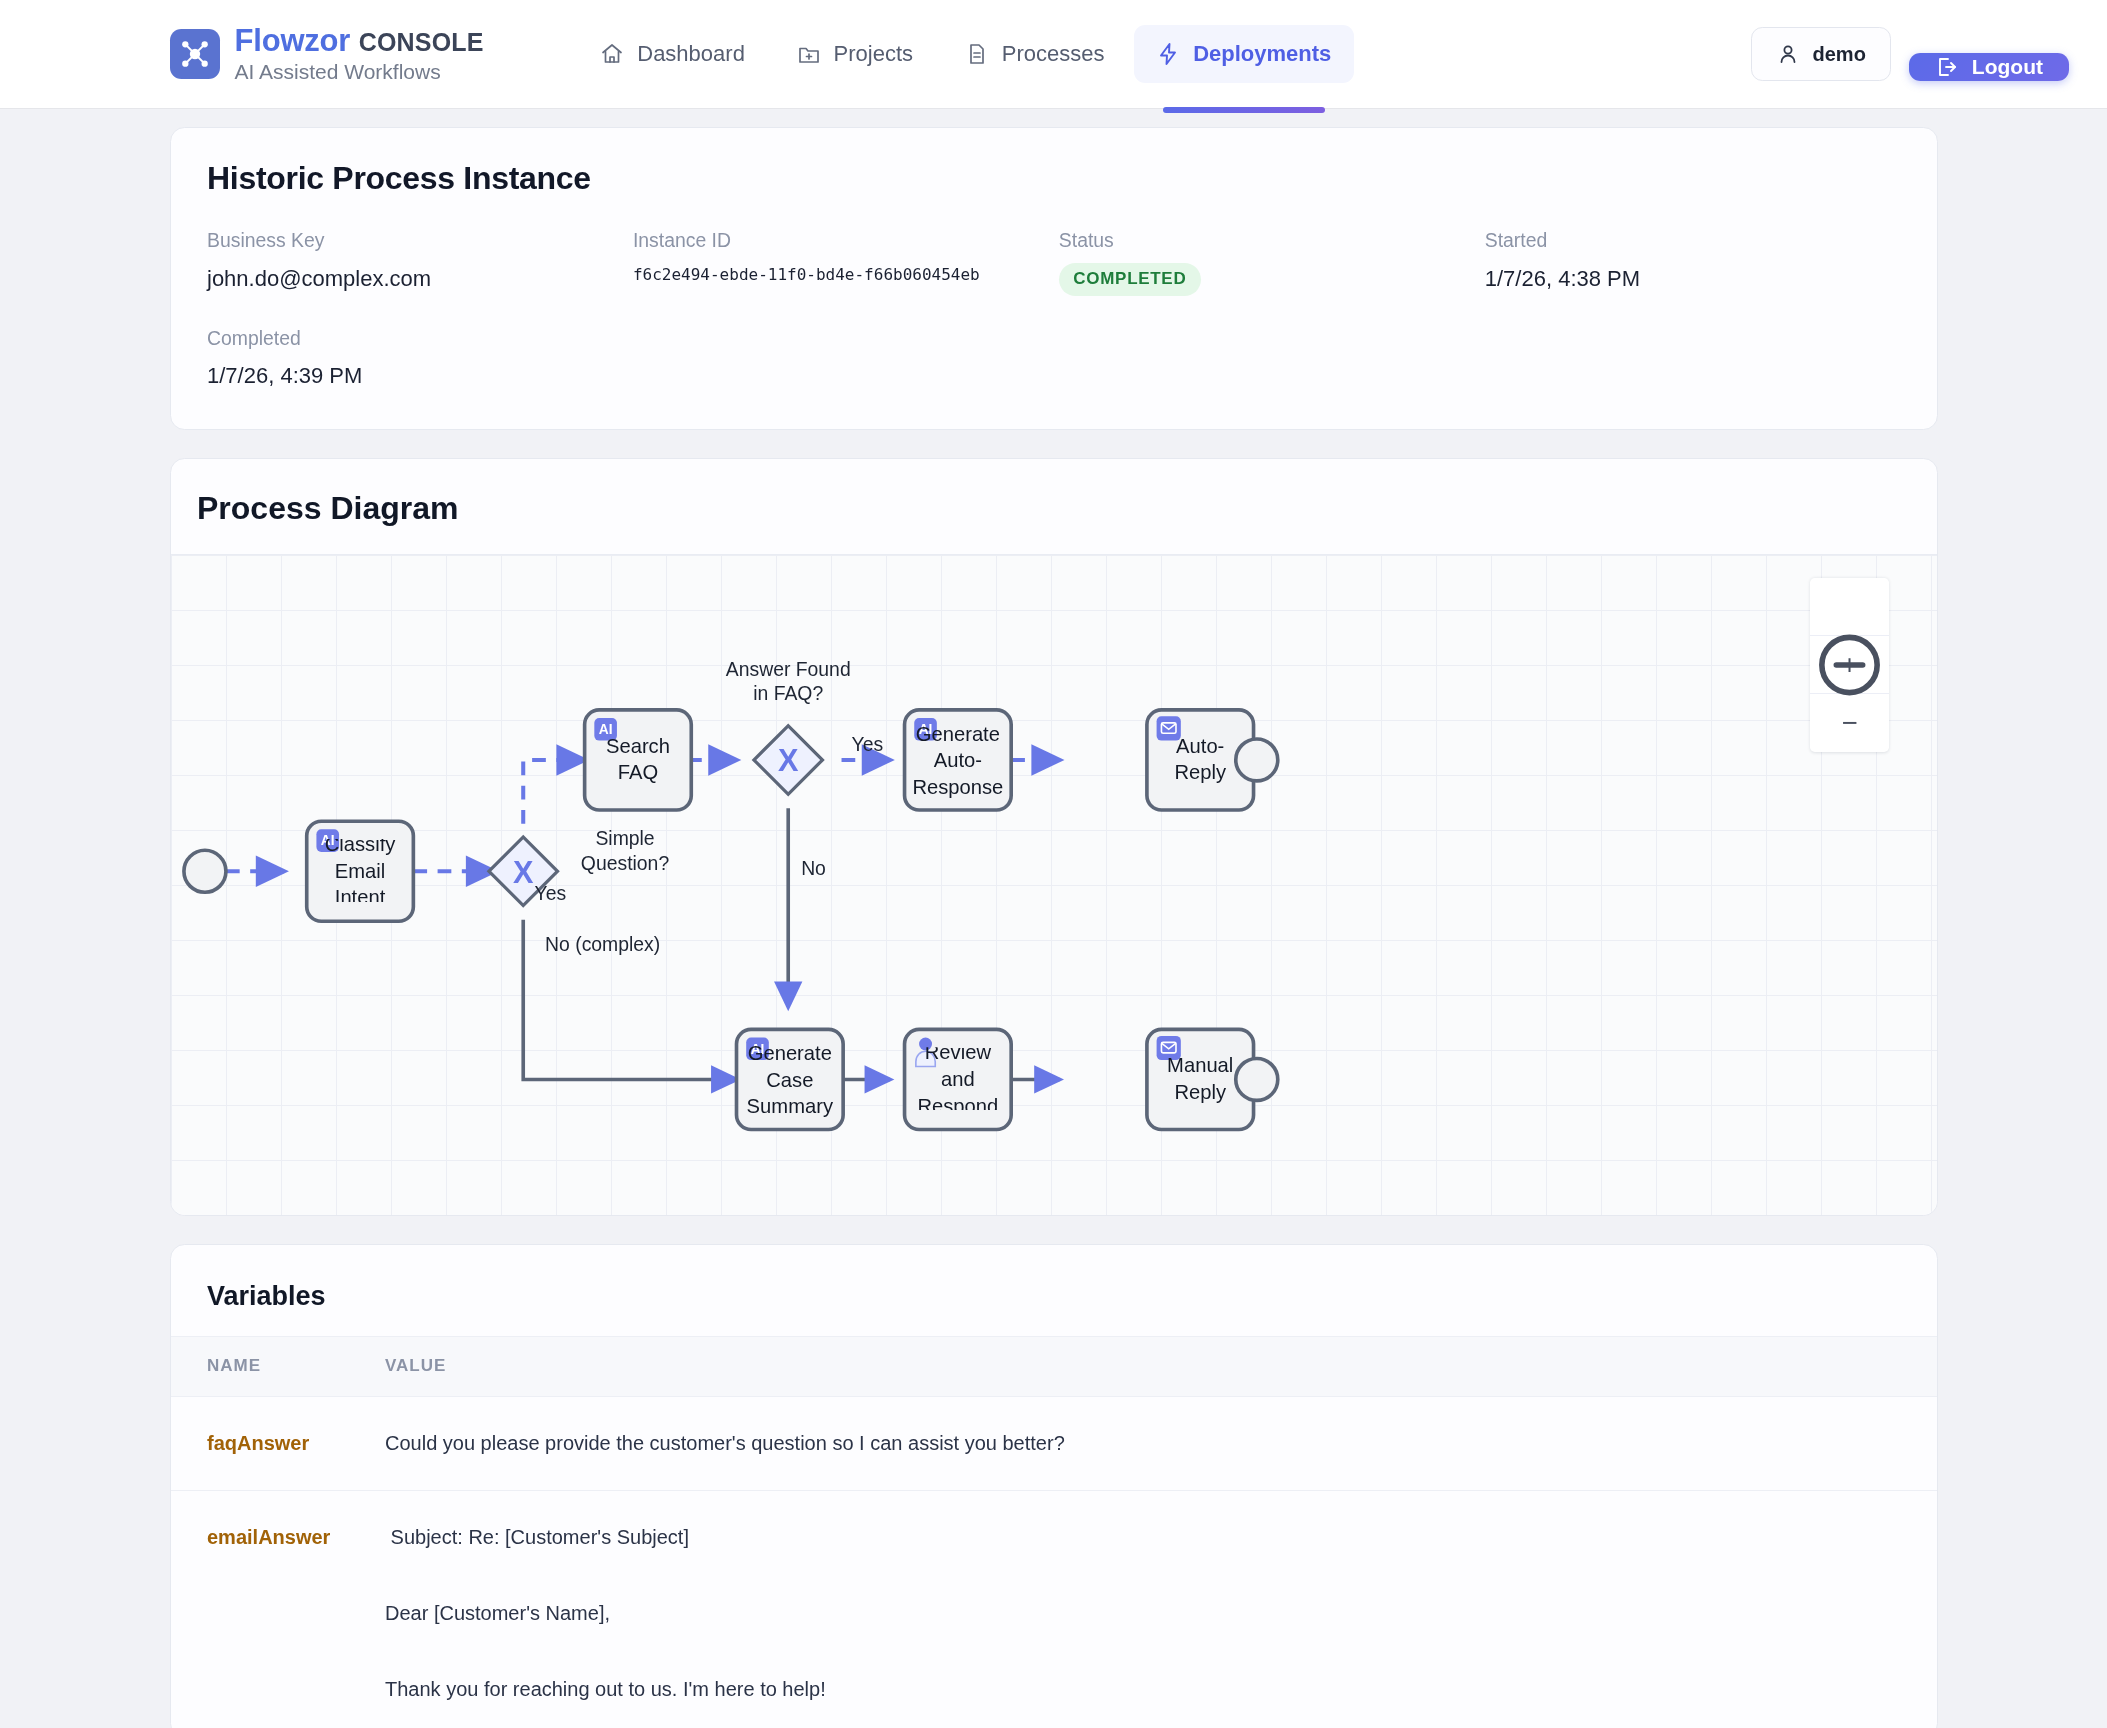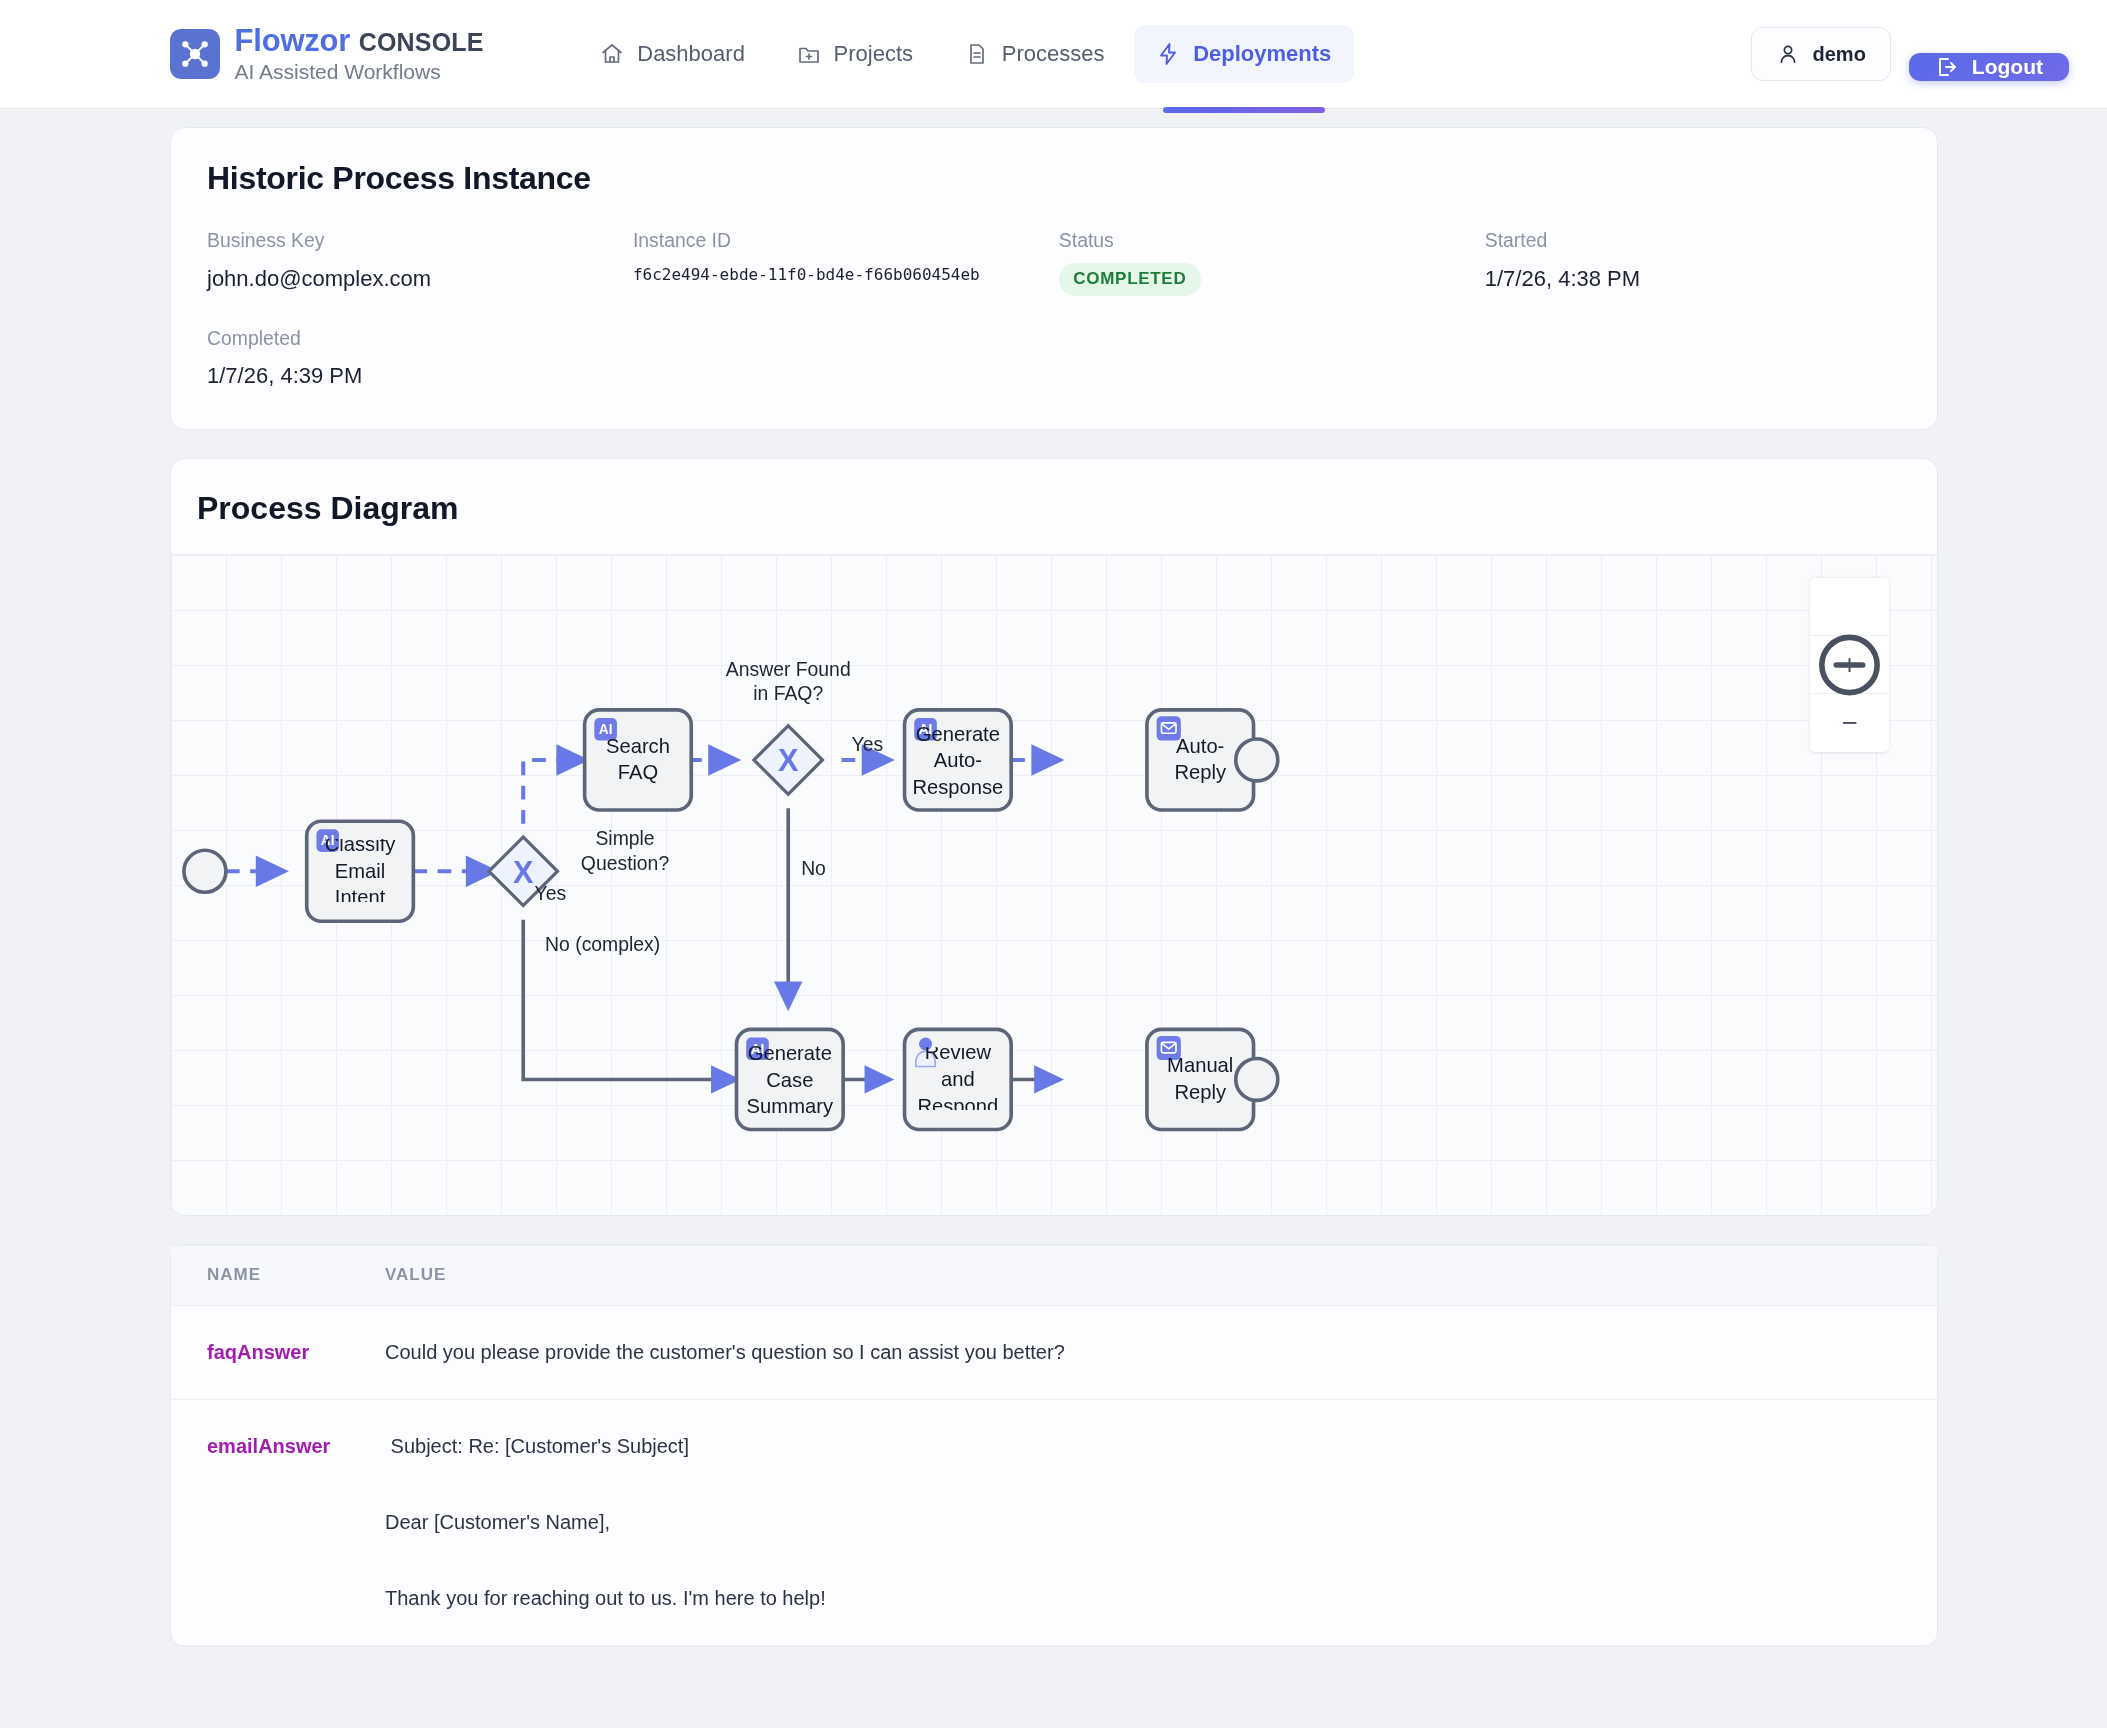--- a/index.html
+++ b/index.html
@@ -134,21 +134,21 @@
     background: #f7f8fb; text-align: left;
     font-size: 17px; letter-spacing: 1px; font-weight: 600; color: #8b93a6;
     padding: 19.4px 0 19.4px 0; border-top: 1.2px solid #edeff5; border-bottom: 1.2px solid #edeff5;
   }
   .vtable th.c1, .vtable td.c1 { width: 214px; padding-left: 36px; }
   .vtable td {
     font-size: 20px; color: #2b3347; vertical-align: top;
     padding: 27.5px 36px 27.5px 0; border-bottom: 1.2px solid #edeff5;
     line-height: 1.9;
   }
-  .vtable td.c1 { font-weight: 700; color: #a21caf; padding-right: 0; }
+  .vtable td.c1 { font-weight: 700; color: #a16207; padding-right: 0; }
   .vtable td.val { white-space: pre-wrap; }
 </style>
 </head>
 <body>
 
 <div class="topbar">
 
   <div class="brand">
     <div class="brand-mark">
       <svg viewBox="0 0 62 62">
@@ -398,20 +398,21 @@
           <span class="g">+</span>
         </div>
         <div class="zoom-btn">
           <span class="g">−</span>
         </div>
       </div>
     </div>
   </section>
 
   <section class="card">
+    <div class="vars-title">Variables</div>
     <table class="vtable">
       <thead>
         <tr>
           <th class="c1">NAME</th>
           <th>VALUE</th>
         </tr>
       </thead>
       <tbody>
         <tr>
           <td class="c1">faqAnswer</td>

